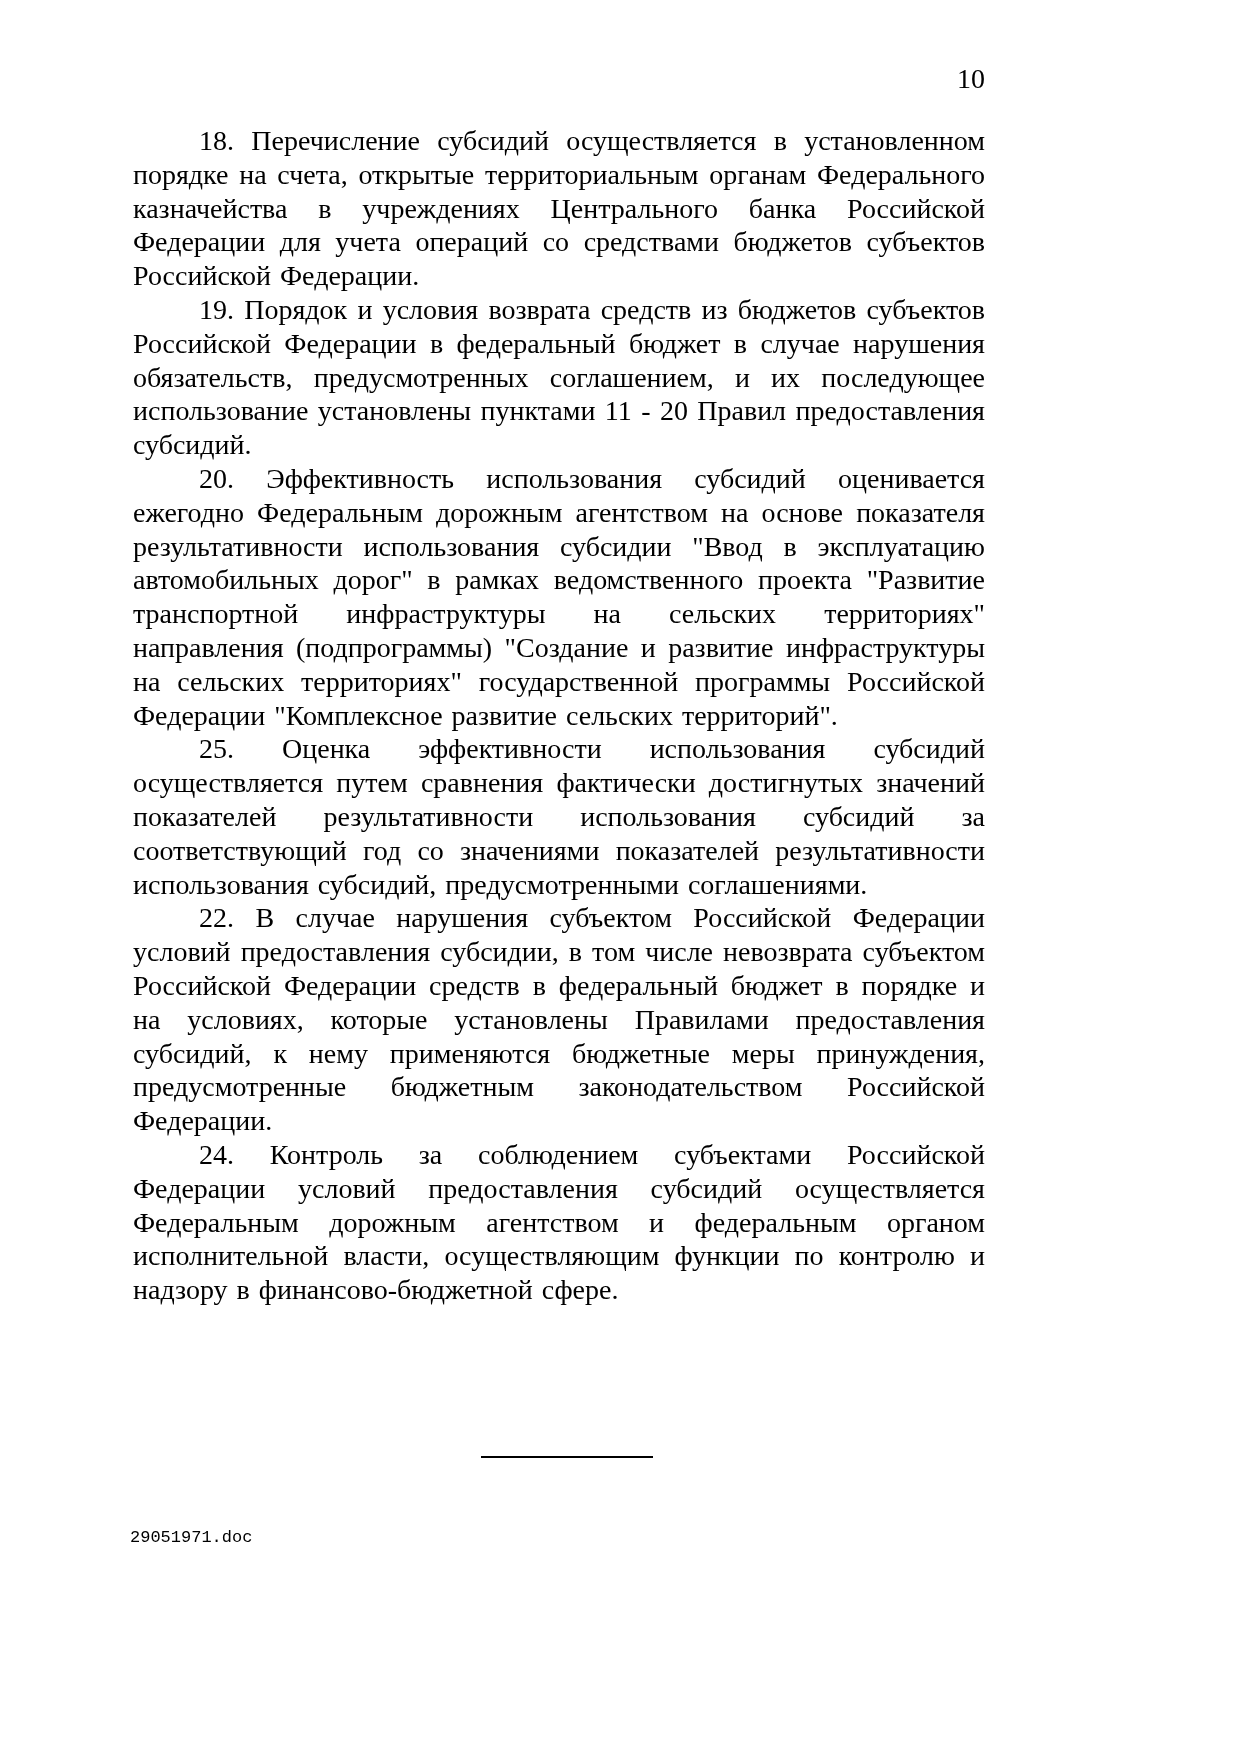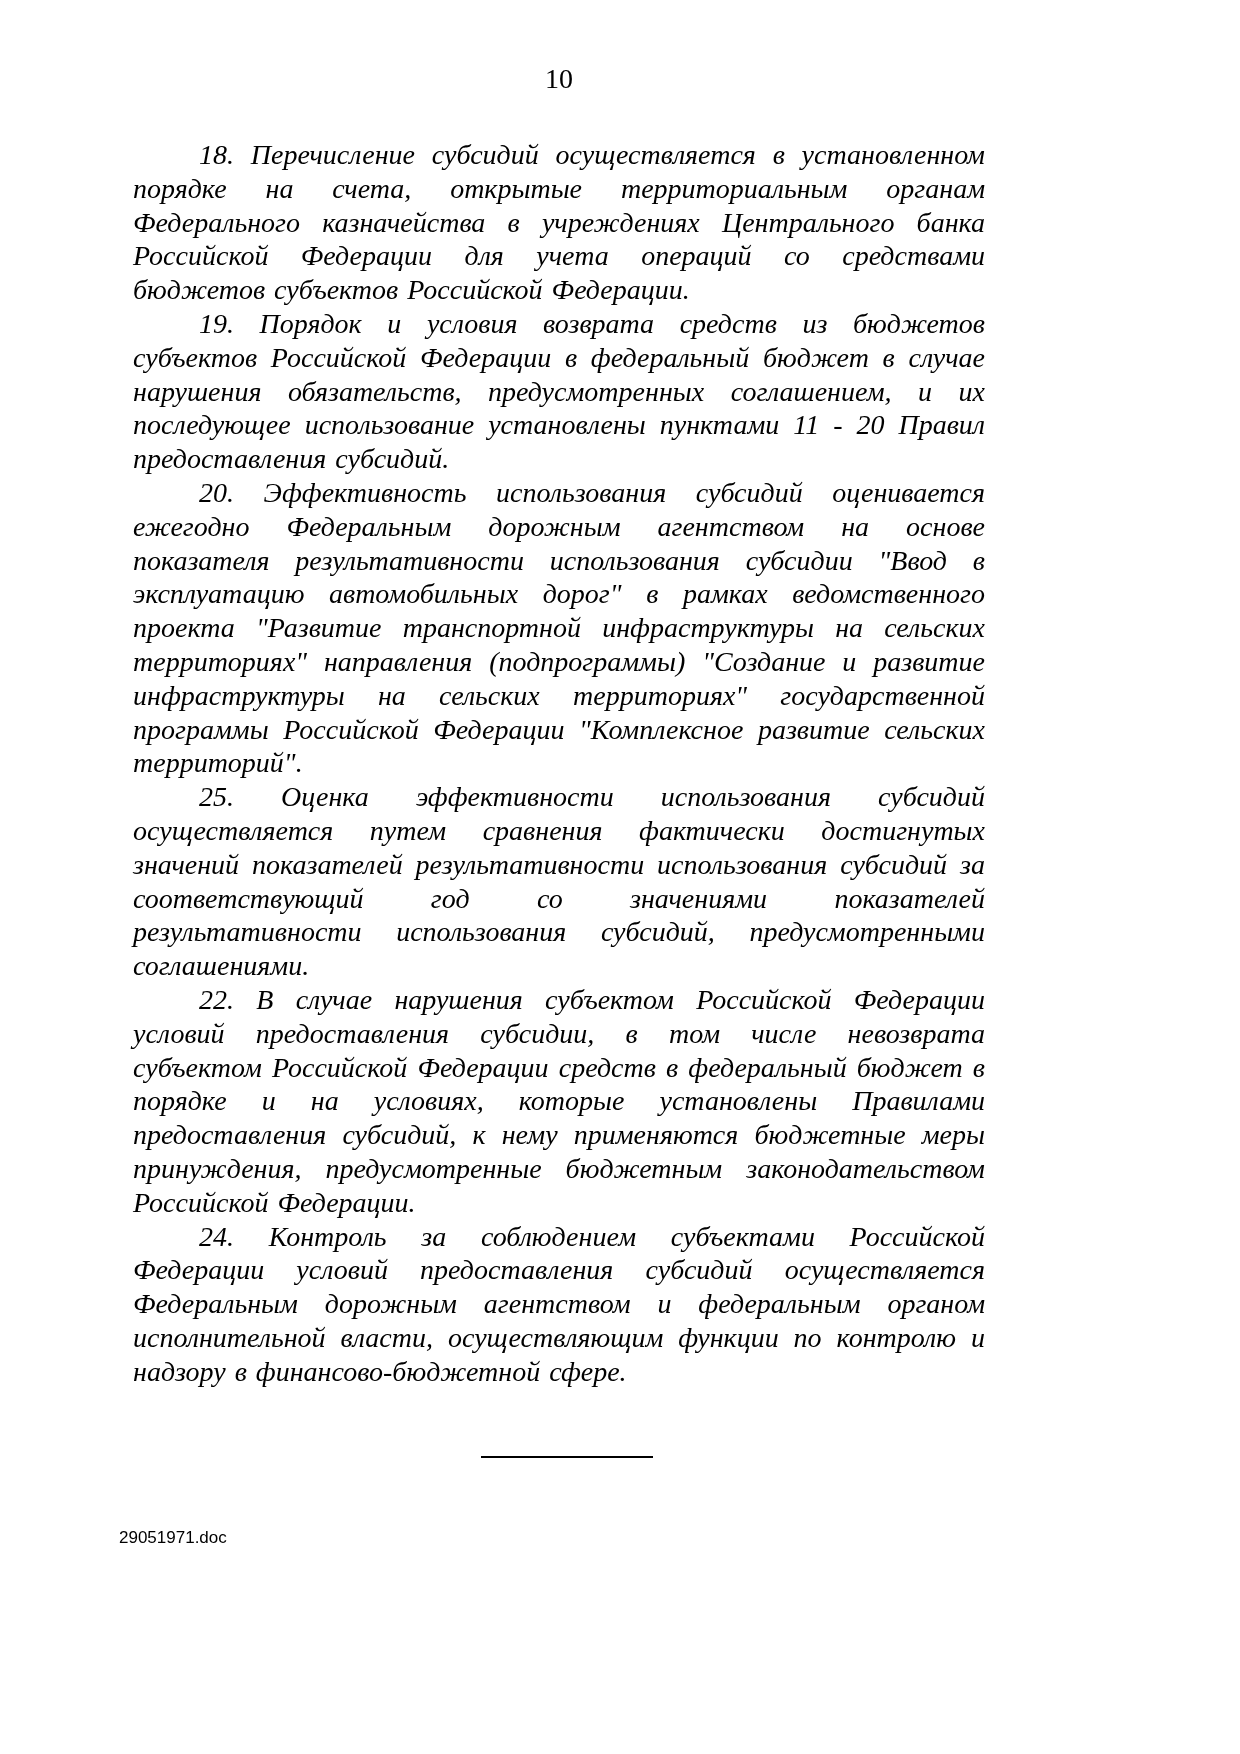--- a/index.html
+++ b/index.html
@@ -14,54 +14,53 @@
     background: #ffffff;
     color: #000000;
     font-family: "Liberation Serif", serif;
     overflow: hidden;
   }
   .page-number {
     position: absolute;
     top: 62px;
     left: 133px;
     width: 852px;
-    text-align: center;
+    text-align: right;
     font-size: 28px;
     line-height: 34px;
   }
   .content {
     position: absolute;
-    top: 138px;
+    top: 124px;
     left: 133px;
     width: 852px;
-    font-style: italic;
   }
   .para {
     margin: 0;
     font-size: 28px;
     line-height: 33.8px;
     text-align: justify;
     text-indent: 66px;
     word-spacing: 2px;
   }
   .divider {
     position: absolute;
     top: 1456px;
     left: 481px;
     width: 172px;
     height: 0;
     border-top: 2px solid #000000;
   }
   .footer-filename {
     position: absolute;
     top: 1528px;
-    left: 119px;
+    left: 130px;
     font-size: 17px;
     line-height: 20px;
-    font-family: Liberation Sans, sans-serif;
+    font-family: Liberation Mono, monospace;
   }
 </style>
 </head>
 <body>
 
 <div class="page">
 
   <div class="page-number">10</div>
 
   <div class="content">

